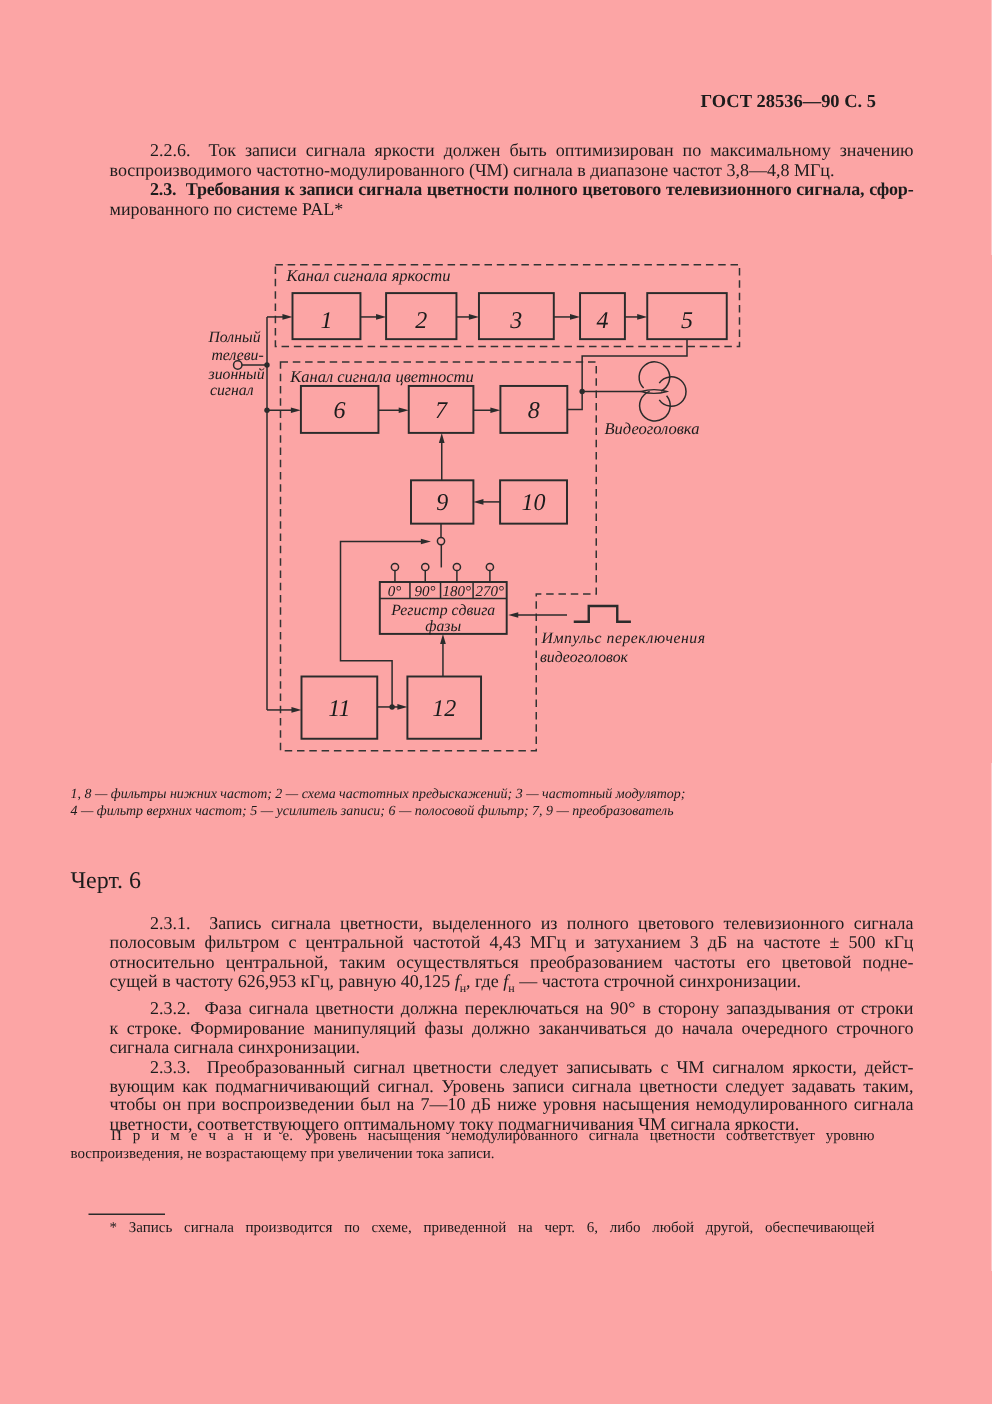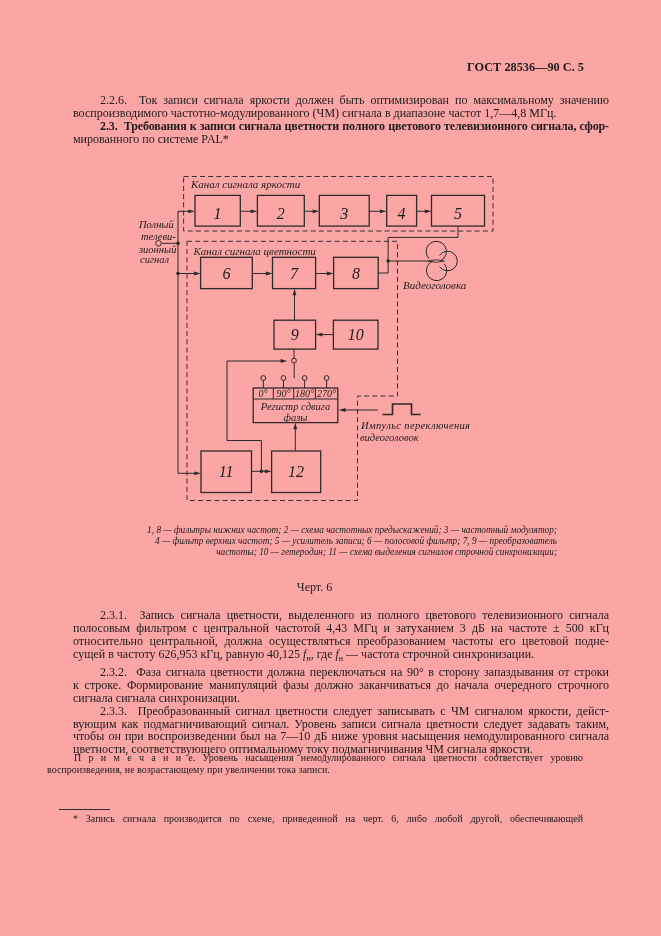--- a/index.html
+++ b/index.html
@@ -11,21 +11,21 @@
   .ind{display:inline-block;width:27px;}
 </style>
 </head>
 <body>
 <div id="page">
 
 <div class="abs" style="left:467px;top:61px;font-size:12.3px;font-weight:bold;line-height:13px;">ГОСТ 28536—90 С. 5</div>
 
 <div class="abs body" style="top:94.1px;">
 <div class="j"><span class="ind"></span>2.2.6.&nbsp;&nbsp;Ток записи сигнала яркости должен быть оптимизирован по максимальному значению</div>
-<div>воспроизводимого частотно-модулированного (ЧМ) сигнала в диапазоне частот 1,7—4,8 МГц.</div>
+<div>воспроизводимого частотно-модулированного (ЧМ) сигнала в диапазоне частот 3,8—4,8 МГц.</div>
 <div class="j" style="font-weight:bold;letter-spacing:-0.12px;"><span class="ind"></span>2.3.&nbsp;&nbsp;Требования к записи сигнала цветности полного цветового телевизионного сигнала, сфор-</div>
 <div style="font-weight:normal;">мированного по системе PAL*</div>
 </div>
 
 <svg class="abs" style="left:0;top:0;" width="661" height="590" viewBox="0 0 661 590">
 <g fill="none" stroke="#2b2b2b" stroke-width="1.3">
 
 <rect x="183.6" y="176.5" width="309.4" height="54.5" stroke-dasharray="5 3.2" stroke-width="1" stroke="#333"></rect>
 
 <path d="M187,241.3 H397.5 V396 H357.5 V500.5 H187 Z" stroke-dasharray="5 3.2" stroke-width="1" stroke="#333"></path>
@@ -174,32 +174,31 @@
 <text x="294" y="278.5">7</text>
 <text x="355.9" y="278.5">8</text>
 <text x="294.8" y="340">9</text>
 <text x="355.7" y="340">10</text>
 <text x="226.2" y="477">11</text>
 <text x="296.1" y="477">12</text>
 </g>
 </g>
 </svg>
 
-<div class="abs" style="left:47px;top:525px;width:510px;text-align:right;font-style:italic;font-size:9.3px;line-height:10.9px;">
+<div class="abs" style="left:47px;top:525px;width:510px;text-align:left;font-style:italic;font-size:9.3px;line-height:10.9px;">
 <div>1, 8 — фильтры  нижних частот;  2 — схема частотных предыскажений;  3 — частотный  модулятор;</div>
 <div>4 — фильтр верхних частот; 5 — усилитель записи; 6 — полосовой фильтр; 7, 9 — преобразователь</div>
-<div>частоты; 10 — гетеродин; 11 — схема выделения сигналов строчной синхронизации;</div>
-</div>
-
-<div class="abs" style="left:47px;top:580.5px;width:535px;text-align:center;font-size:12px;line-height:13px;">Черт. 6</div>
+</div>
+
+<div class="abs" style="left:47px;top:580.5px;width:535px;font-size:16px;line-height:13px;">Черт. 6</div>
 
 <div class="abs body" style="top:608.9px;">
 <div class="j"><span class="ind"></span>2.3.1.&nbsp;&nbsp;Запись сигнала цветности, выделенного из полного цветового телевизионного сигнала</div>
 <div class="j">полосовым фильтром с центральной частотой 4,43 МГц и затуханием 3 дБ на частоте ± 500 кГц</div>
-<div class="j">относительно центральной, должна осуществляться преобразованием частоты его цветовой подне-</div>
+<div class="j">относительно центральной, таким осуществляться преобразованием частоты его цветовой подне-</div>
 <div>сущей в частоту 626,953 кГц, равную 40,125 <i>f</i><sub style="font-size:8px;">н</sub>, где <i>f</i><sub style="font-size:8px;">н</sub> — частота строчной синхронизации.</div>
 <div class="j"><span class="ind"></span>2.3.2.&nbsp;&nbsp;Фаза сигнала цветности должна переключаться на 90° в сторону запаздывания от строки</div>
 <div class="j">к строке. Формирование манипуляций фазы должно заканчиваться до начала очередного строчного</div>
 <div>сигнала сигнала синхронизации.</div>
 <div class="j"><span class="ind"></span>2.3.3.&nbsp;&nbsp;Преобразованный сигнал цветности следует записывать с ЧМ сигналом яркости, дейст-</div>
 <div class="j">вующим как подмагничивающий сигнал. Уровень записи сигнала цветности следует задавать таким,</div>
 <div class="j">чтобы он при воспроизведении был на 7—10 дБ ниже уровня насыщения немодулированного сигнала</div>
 <div>цветности, соответствующего оптимальному току подмагничивания ЧМ сигнала яркости.</div>
 </div>
 

